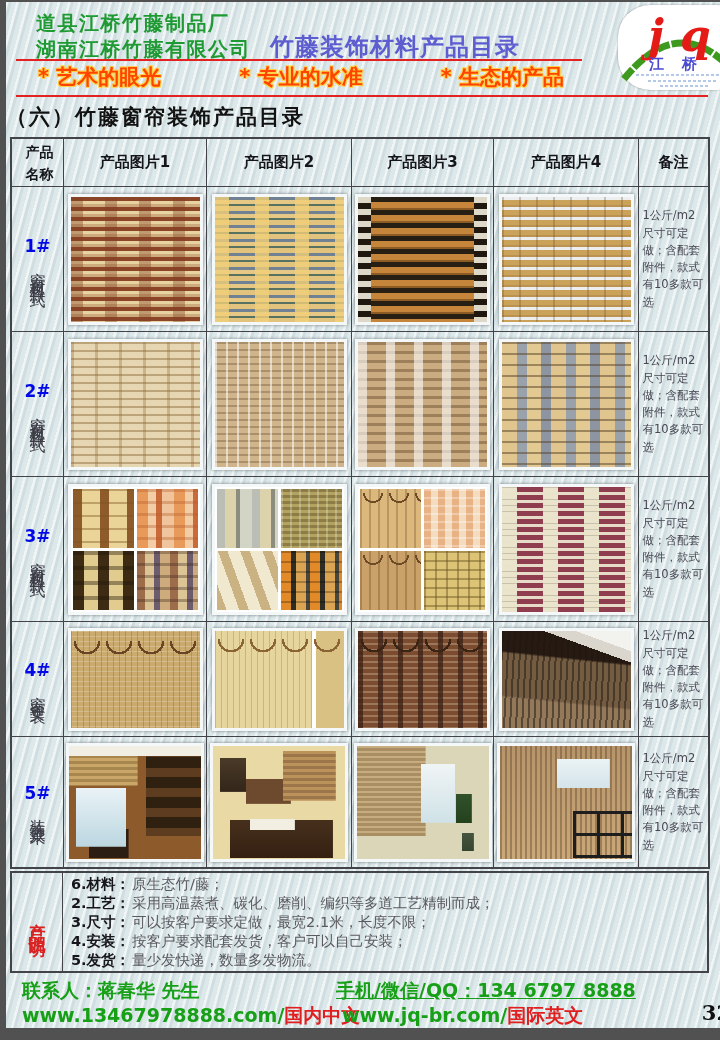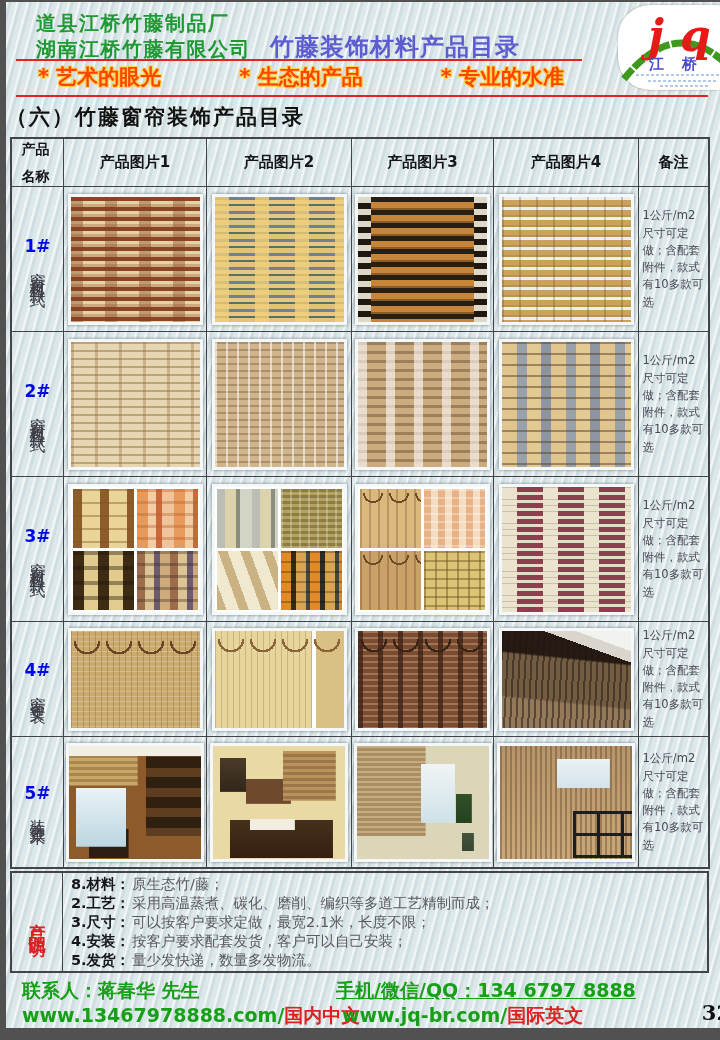--- a/index.html
+++ b/index.html
@@ -27,21 +27,21 @@
 
   
   .catalog{position:absolute;top:135px;left:4px;border:2px solid #43434a;display:grid;
            grid-template-columns:52px 143px 145px 142px 145px 69px;
            grid-template-rows:48px 145px 145px 145px 115px 130px;}
   .cell{border-right:1px solid #43434a;border-bottom:1px solid #43434a;
         display:flex;align-items:center;justify-content:center;overflow:hidden;}
   .catalog>.cell:nth-child(6n){border-right:none;}
   .catalog>.cell:nth-child(n+31){border-bottom:none;}
   .th{font-size:15px;font-weight:bold;color:#15151c;}
-  .th .narrow{display:block;width:32px;text-align:left;line-height:27px;font-size:14px;}
+  .th .narrow{display:block;width:32px;text-align:right;line-height:22px;font-size:14px;}
   .label-cell{flex-direction:column;gap:3px;}
   .rownum{color:#0008e8;font-weight:bold;font-size:17px;}
   .rowname{writing-mode:vertical-lr;text-orientation:upright;font-size:16px;color:#3c3c46;
            letter-spacing:4px;line-height:1;}
   .remark span{display:block;width:62px;font-size:11.5px;line-height:1.5;color:#474752;word-break:break-all;}
 
   
   .photo{box-sizing:border-box;width:135px;height:131px;border:3px solid #f5f8f8;
          box-shadow:0 0 3px rgba(45,55,60,.6);}
   .ph-sm{height:103px;}
@@ -192,22 +192,22 @@
         <text x="30" y="46" font-family="DejaVu Serif, Liberation Serif, serif" font-style="italic" font-weight="bold" font-size="44" fill="#e41b17" letter-spacing="16">jq</text>
         <text x="102" y="28" font-size="20" fill="#e41b17" font-weight="bold">®</text>
         <text x="64" y="64" text-anchor="middle" font-size="15" font-weight="bold" fill="#4a4ad0" letter-spacing="18">江桥</text>
         <path d="M18 70 H112 M30 76 H100 M42 81 H92" stroke="#9ab8e0" stroke-width="1.5" stroke-dasharray="3 2" fill="none"></path>
       </svg>
     </div>
 
     <div class="redline rl1"></div>
     <div class="slogans">
       <span class="slogan">* 艺术的眼光</span>
+      <span class="slogan">* 专业的水准</span>
       <span class="slogan">* 生态的产品</span>
-      <span class="slogan">* 专业的水准</span>
     </div>
     <div class="redline rl2"></div>
 
     <div class="sec-title">（六）竹藤窗帘装饰产品目录</div>
 
     <div class="catalog">
 
       <div class="cell th">
           <span class="narrow">产品名称</span>
         </div>
@@ -341,21 +341,21 @@
       <div class="cell remark">
           <span>1公斤/m2尺寸可定做；含配套附件，款式有10多款可选</span>
         </div>
     </div>
 
     <div class="desc">
       <div class="desc-label">
         <span>产品说明</span>
       </div>
       <div class="desc-body">
-        <div class="desc-item"><b>8.材料：</b><span>原生态竹/藤；</span></div>
+        <div class="desc-item"><b>6.材料：</b><span>原生态竹/藤；</span></div>
         <div class="desc-item"><b>2.工艺：</b><span>采用高温蒸煮、碳化、磨削、编织等多道工艺精制而成；</span></div>
         <div class="desc-item"><b>3.尺寸：</b><span>可以按客户要求定做，最宽2.1米，长度不限；</span></div>
         <div class="desc-item"><b>4.安装：</b><span>按客户要求配套发货，客户可以自己安装；</span></div>
         <div class="desc-item"><b>5.发货：</b><span>量少发快递，数量多发物流。</span></div>
       </div>
     </div>
 
     <div class="footer">
       <span class="f1">联系人：蒋春华 先生</span>
       <span class="f2">手机/微信/QQ：134 6797 8888</span>

